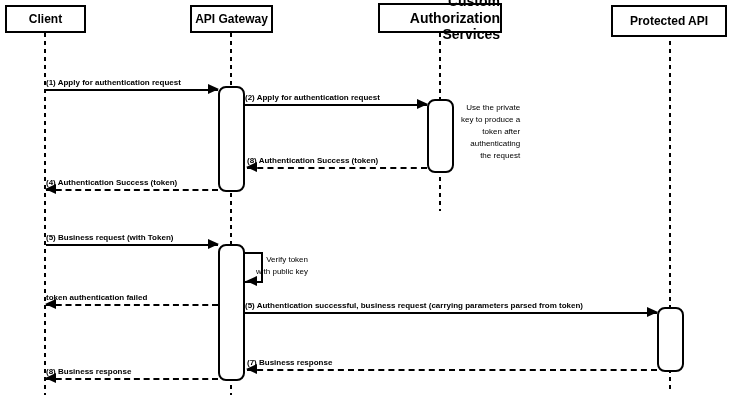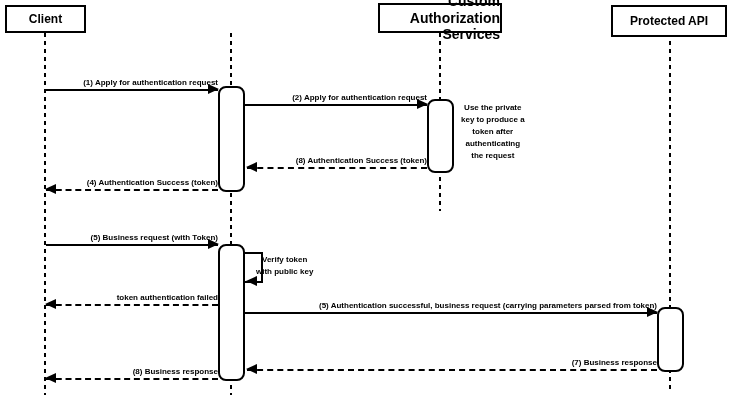--- a/index.html
+++ b/index.html
@@ -27,47 +27,50 @@
     border-radius:8px; box-sizing:border-box; z-index:2;
   }
   
   .msg { position:absolute; height:0; z-index:4; }
   .line { position:absolute; left:0; right:0; top:-1px; border-top:2px solid #000; }
   .line.dashed { border-top-style:dashed; }
   .head { position:absolute; width:0; height:0; top:-6px; }
   .head-right { right:-1px; border-left:11px solid #000; border-top:5px solid transparent; border-bottom:5px solid transparent; }
   .head-left  { left:-1px;  border-right:11px solid #000; border-top:5px solid transparent; border-bottom:5px solid transparent; }
   .mlabel {
-    position:absolute; left:0; right:0; bottom:3px; text-align:right;
+    position:absolute; left:0; right:0; bottom:3px; text-align:left;
     font-size:8px; font-weight:bold; white-space:nowrap;
   }
   
   .self-loop {
     position:absolute; border:2px solid #000; border-left:none;
     box-sizing:border-box; z-index:4; background:transparent;
   }
   .abs-head { position:absolute; width:0; height:0; z-index:5;
     border-right:11px solid #000; border-top:5px solid transparent; border-bottom:5px solid transparent; }
   .free-label {
-    position:absolute; font-size:8px; font-weight:bold;
-    white-space:pre-line; line-height:12px; z-index:4; text-align:center;
+    position:absolute; font-size:8px; font-weight:normal;
+    white-space:pre-line; line-height:12px; z-index:4; text-align:right;
   }
 </style>
 </head>
 <body>
 
 <div class="diagram">
 
   <div class="lifeline" style="left:44px;top:33px;height:362px"></div>
   <div class="lifeline" style="left:230px;top:33px;height:362px"></div>
   <div class="lifeline" style="left:439px;top:33px;height:178px"></div>
   <div class="lifeline" style="left:669px;top:33px;height:357px"></div>
 
   <div class="actor" style="left:5px;top:5px;width:81px;height:28px">
     <span>Client</span>
+  </div>
+  <div class="actor" style="left:190px;top:5px;width:83px;height:28px">
+    <span>API Gateway</span>
   </div>
   <div class="actor small" style="left:378px;top:3px;width:124px;height:30px">
     <span>Custom Authorization Services</span>
   </div>
   <div class="actor" style="left:611px;top:5px;width:116px;height:32px">
     <span>Protected API</span>
   </div>
 
   <div class="activation" style="left:218px;top:86px;height:106px"></div>
   <div class="activation" style="left:427px;top:99px;height:74px"></div>

